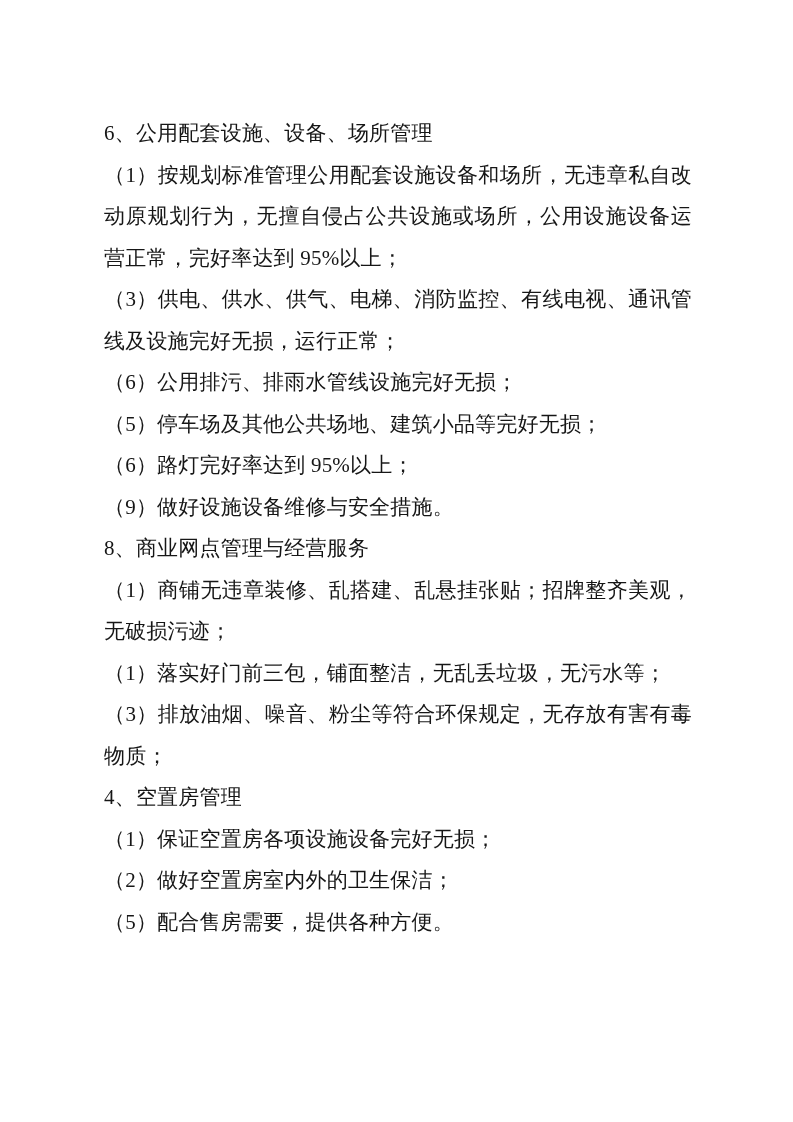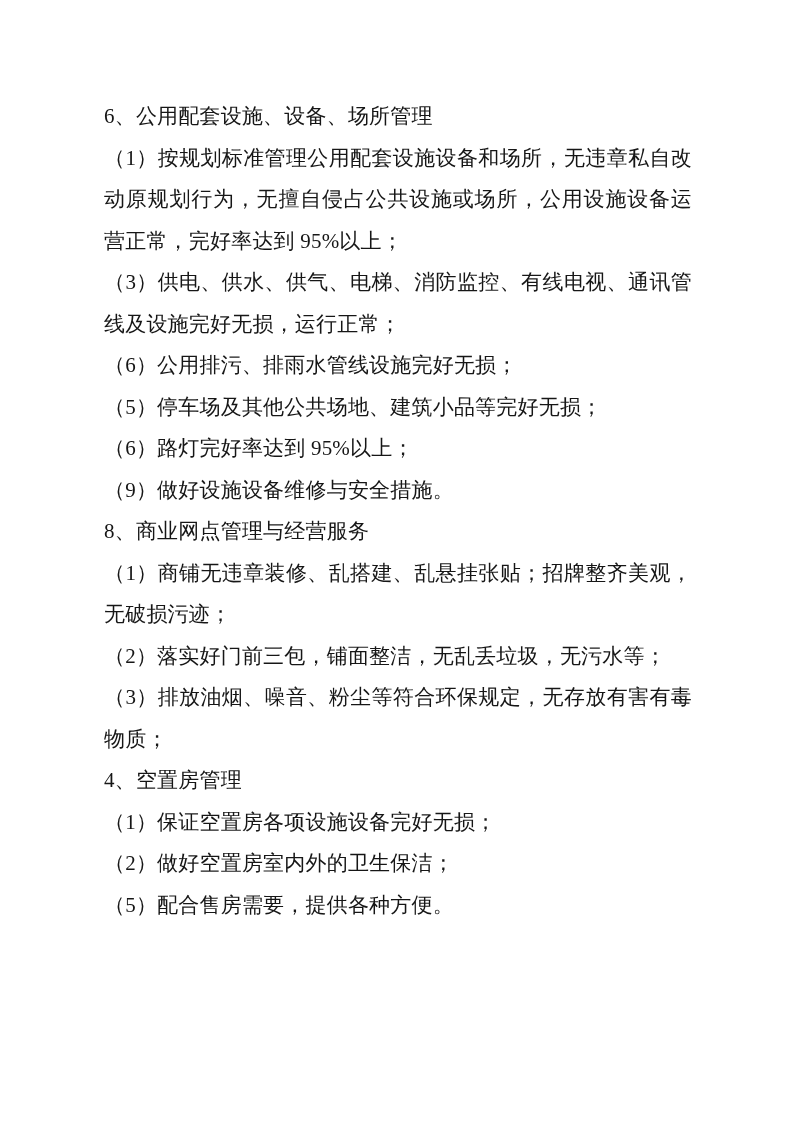--- a/index.html
+++ b/index.html
@@ -8,20 +8,21 @@
       background: #ffffff;
     }
     .page {
       position: relative;
       width: 793px;
       height: 1002px;
       background: #ffffff;
       overflow: hidden;
       font-family: "Liberation Serif", "DejaVu Serif", serif;
       color: #161616;
+      margin-top: 17px;
     }
     .content {
       position: absolute;
       left: 104px;
       top: 96px;
       width: 588px;
       font-size: 21px;
       line-height: 41.5px;
       text-align: justify;
       text-justify: inter-ideograph;
@@ -52,21 +53,21 @@
     <p>6、公用配套设施、设备、场所管理</p>
     <p>（1）按规划标准管理公用配套设施设备和场所，无违章私自改动原规划行为，无擅自侵占公共设施或场所，公用设施设备运营正常，完好率达到 95%以上；</p>
     <p>（3）供电、供水、供气、电梯、消防监控、有线电视、通讯管线及设施完好无损，运行正常；</p>
     <p>（6）公用排污、排雨水管线设施完好无损；</p>
     <p>（5）停车场及其他公共场地、建筑小品等完好无损；</p>
     <p>（6）路灯完好率达到 95%以上；</p>
     <p>（9）做好设施设备维修与安全措施。</p>
 
     <p>8、商业网点管理与经营服务</p>
     <p>（1）商铺无违章装修、乱搭建、乱悬挂张贴；招牌整齐美观，无破损污迹；</p>
-    <p>（2）落实好门前三包，铺面整洁，无乱丢垃圾，无污水等；</p>
+    <p>（1）落实好门前三包，铺面整洁，无乱丢垃圾，无污水等；</p>
     <p>（3）排放油烟、噪音、粉尘等符合环保规定，无存放有害有毒物质；</p>
 
     <p>4、空置房管理</p>
     <p>（1）保证空置房各项设施设备完好无损；</p>
     <p>（2）做好空置房室内外的卫生保洁；</p>
     <p>（5）配合售房需要，提供各种方便。</p>
 
   </div>
 
   <div class="page-number">12</div>

